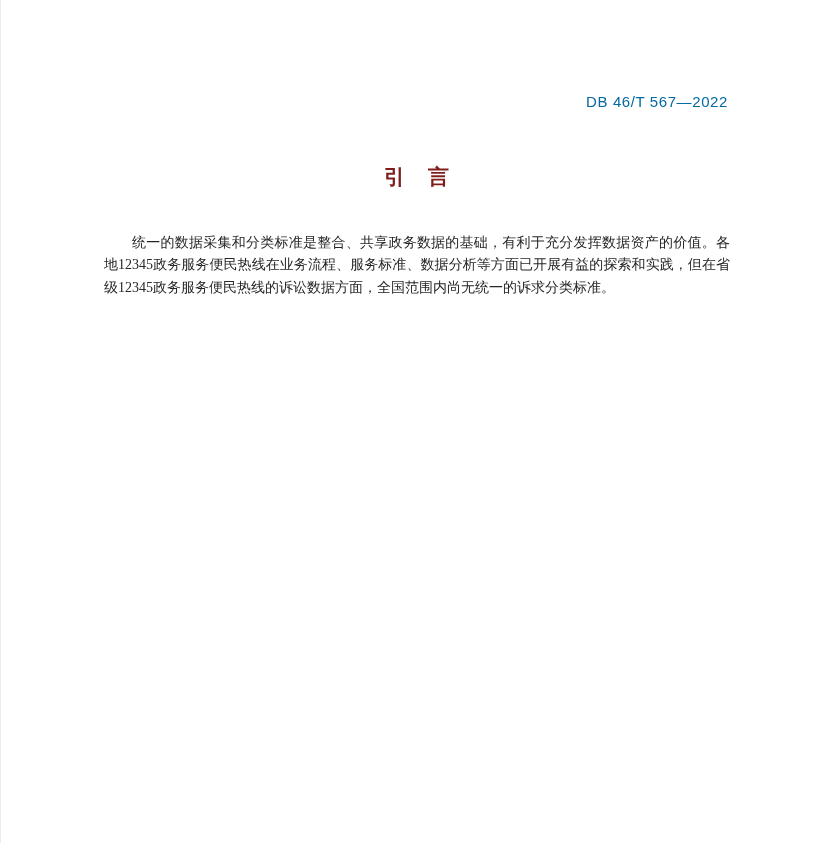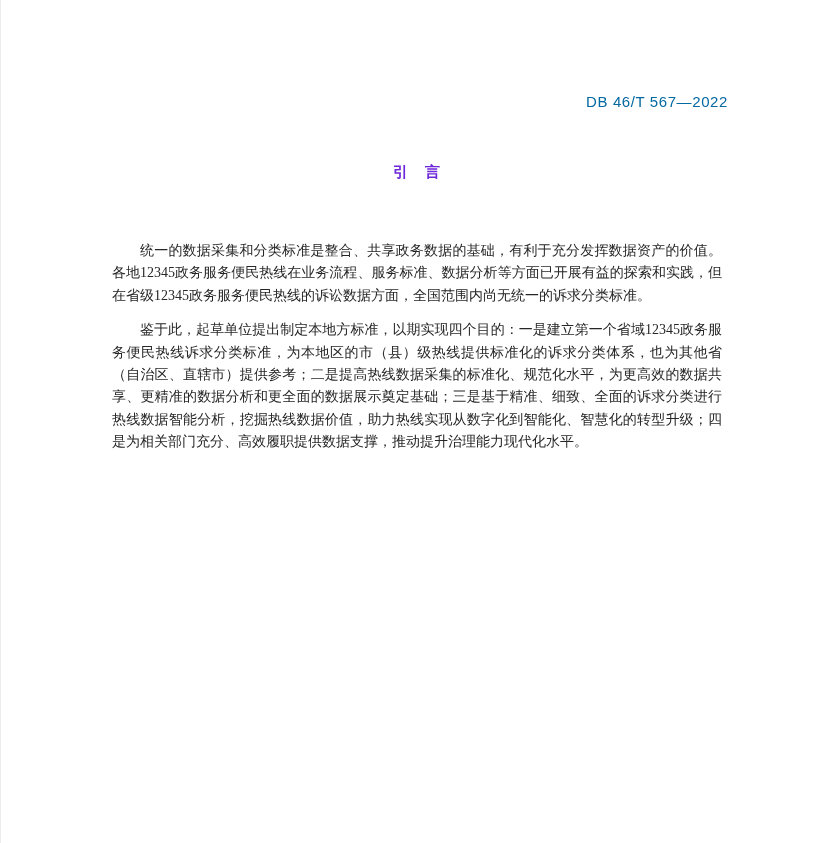--- a/index.html
+++ b/index.html
@@ -29,48 +29,47 @@
   }
   .doc-title {
     position: absolute;
     top: 163px;
     left: 99px;
     width: 634px;
     margin: 0;
     text-align: center;
     font-family: "Liberation Sans", sans-serif;
     font-weight: 600;
-    font-size: 15px;
+    font-size: 21px;
     letter-spacing: 1px;
-    color: #6d28d9;
+    color: #7f1d1d;
   }
   .doc-body {
     position: absolute;
     top: 228px;
     left: 99px;
     width: 634px;
     font-size: 14px;
     line-height: 22.4px;
     color: #262626;
     text-align: justify;
     text-justify: inter-ideograph;
   }
   .doc-body p {
-    margin: 12px;
+    margin: 4px;
     padding: 0;
     text-indent: 2em;
   }
 </style>
 </head>
 <body>
 
 <div class="page">
 
   <div class="doc-number">DB 46/T 567—2022</div>
 
   <h1 class="doc-title">引　言</h1>
 
   <div class="doc-body">
     <p>统一的数据采集和分类标准是整合、共享政务数据的基础，有利于充分发挥数据资产的价值。各地12345政务服务便民热线在业务流程、服务标准、数据分析等方面已开展有益的探索和实践，但在省级12345政务服务便民热线的诉讼数据方面，全国范围内尚无统一的诉求分类标准。</p>
-    <p>鉴于此，起草单位提出制定本地方标准，以期实现四个目的：一是建立第一个省域12345政务服务便民热线诉求分类标准，为本地区的市（县）级热线提供标准化的诉求分类体系，也为其他省（自治区、直辖市）提供参考；二是提高热线数据采集的标准化、规范化水平，为更高效的数据共享、更精准的数据分析和更全面的数据展示奠定基础；三是基于精准、细致、全面的诉求分类进行热线数据智能分析，挖掘热线数据价值，助力热线实现从数字化到智能化、智慧化的转型升级；四是为相关部门充分、高效履职提供数据支撑，推动提升治理能力现代化水平。</p>
   </div>
 
 </div>
 
 </body></html>

